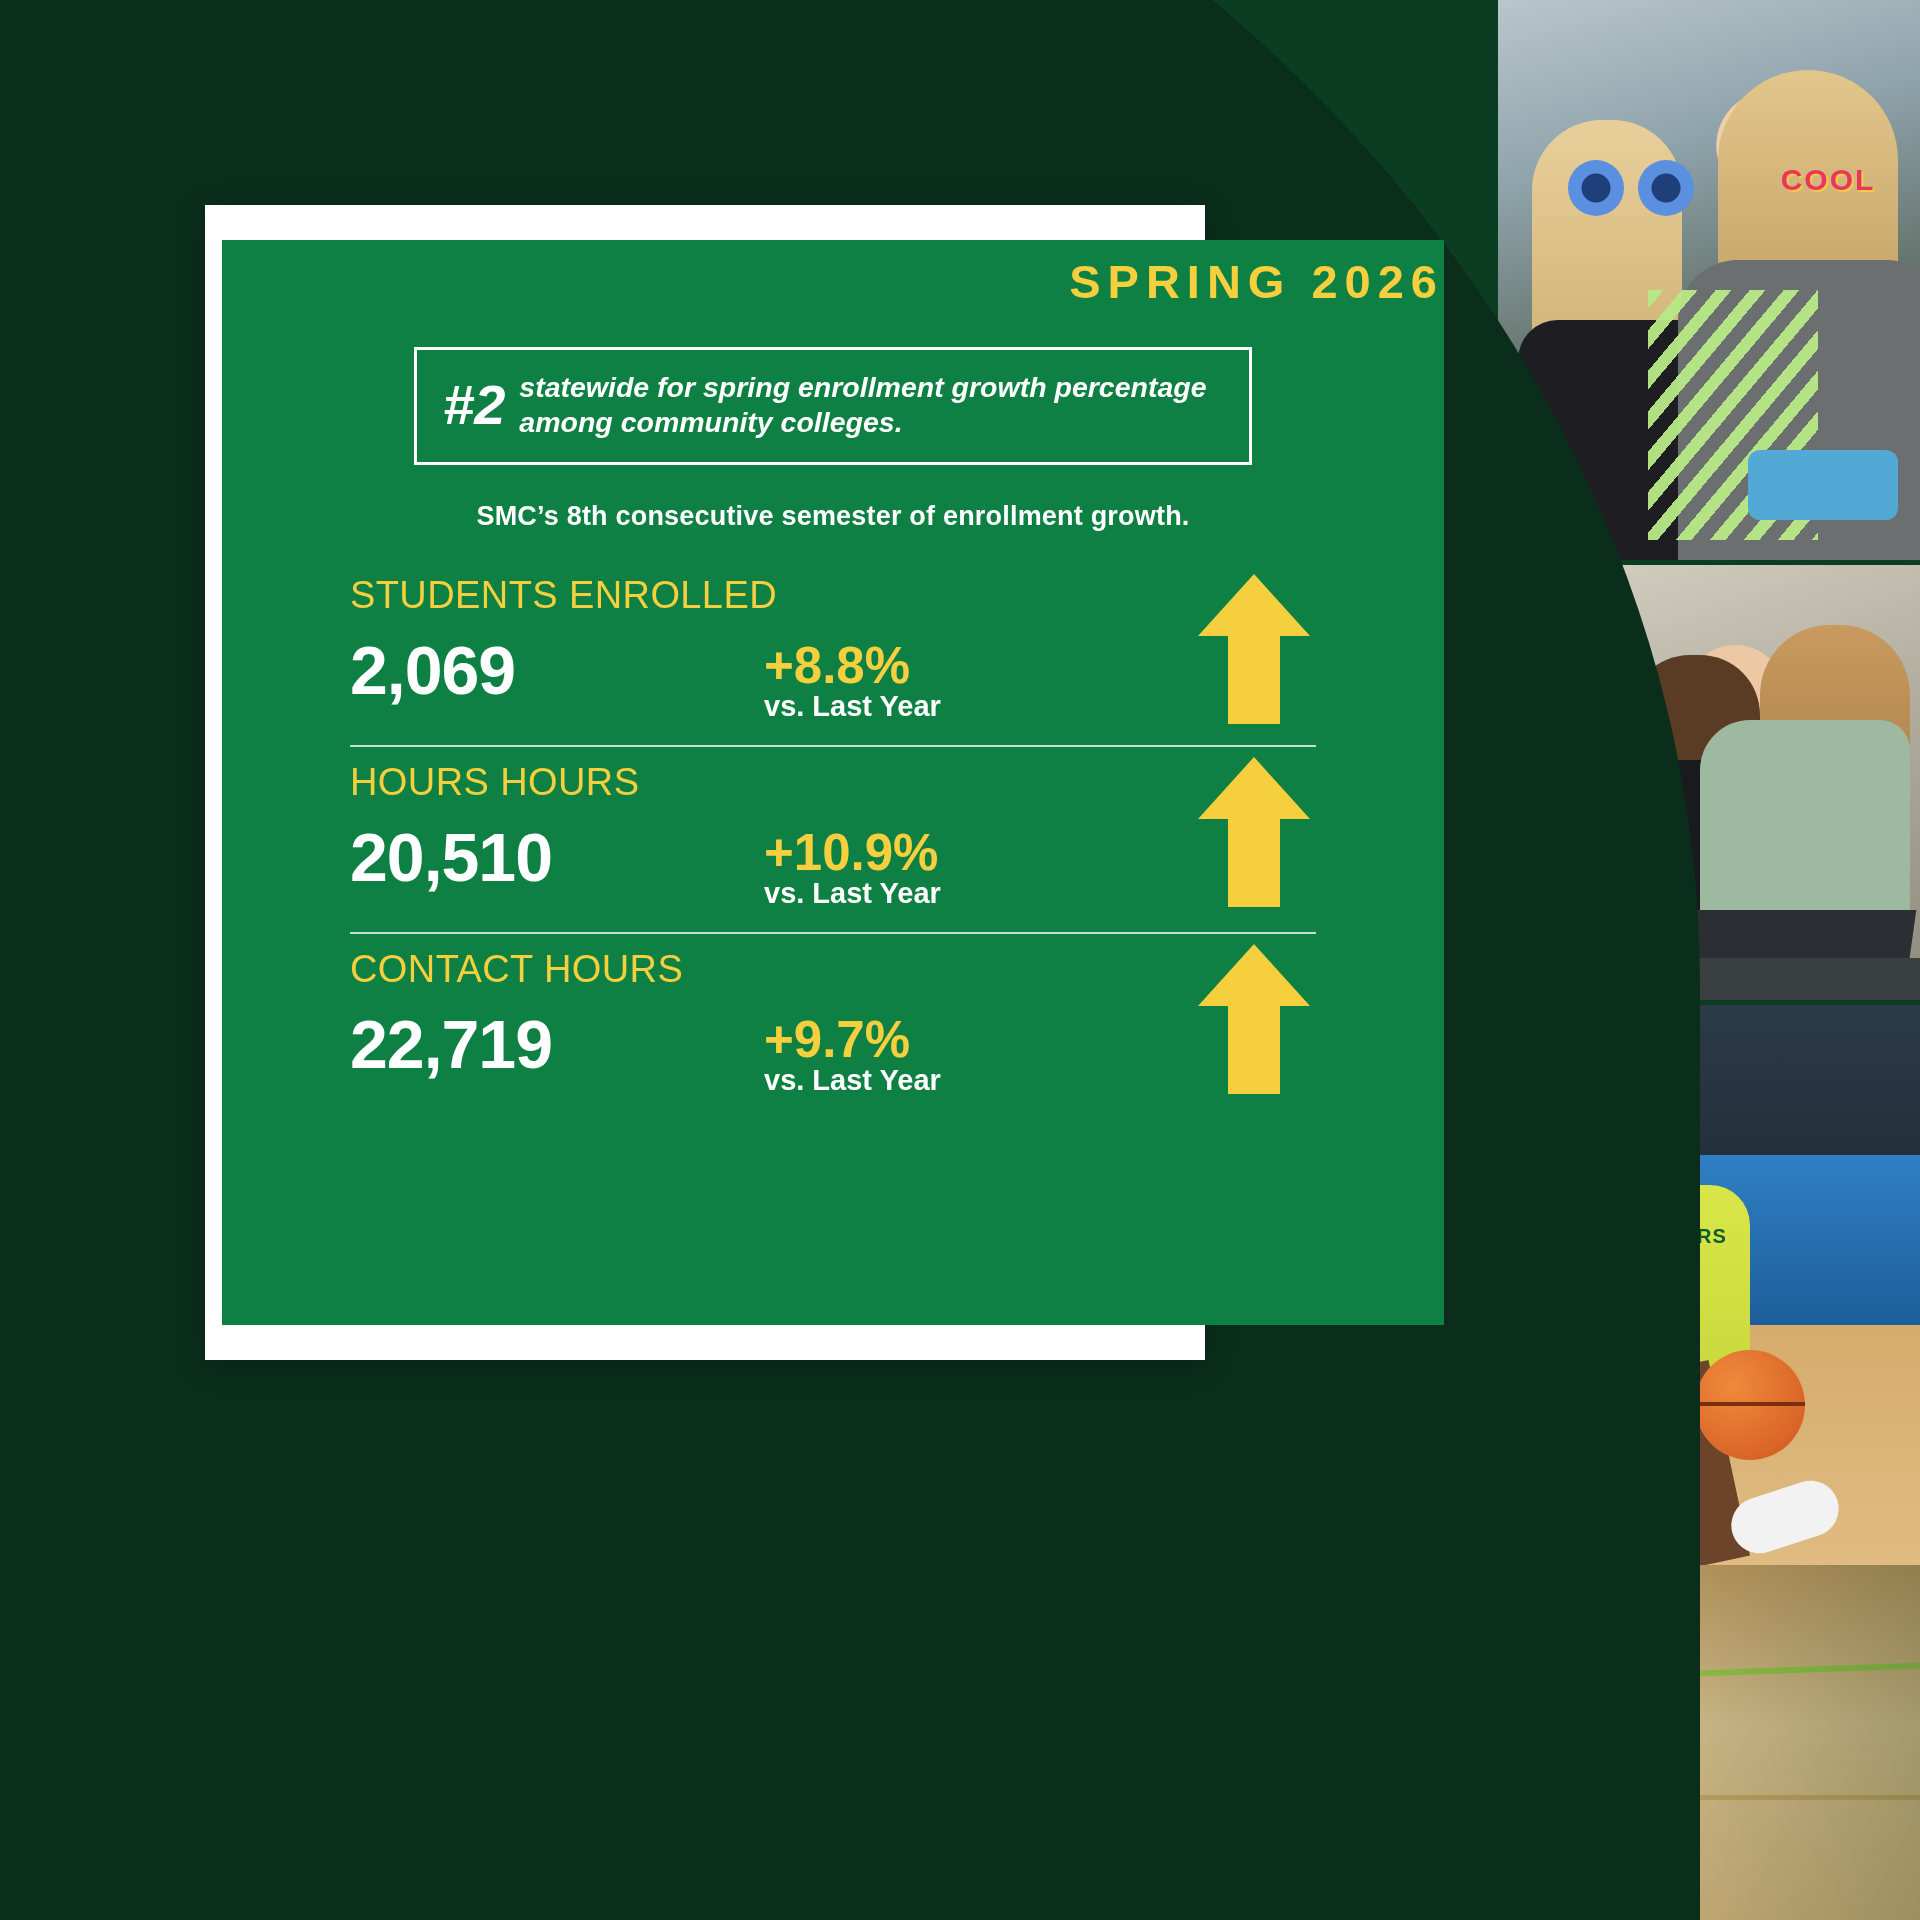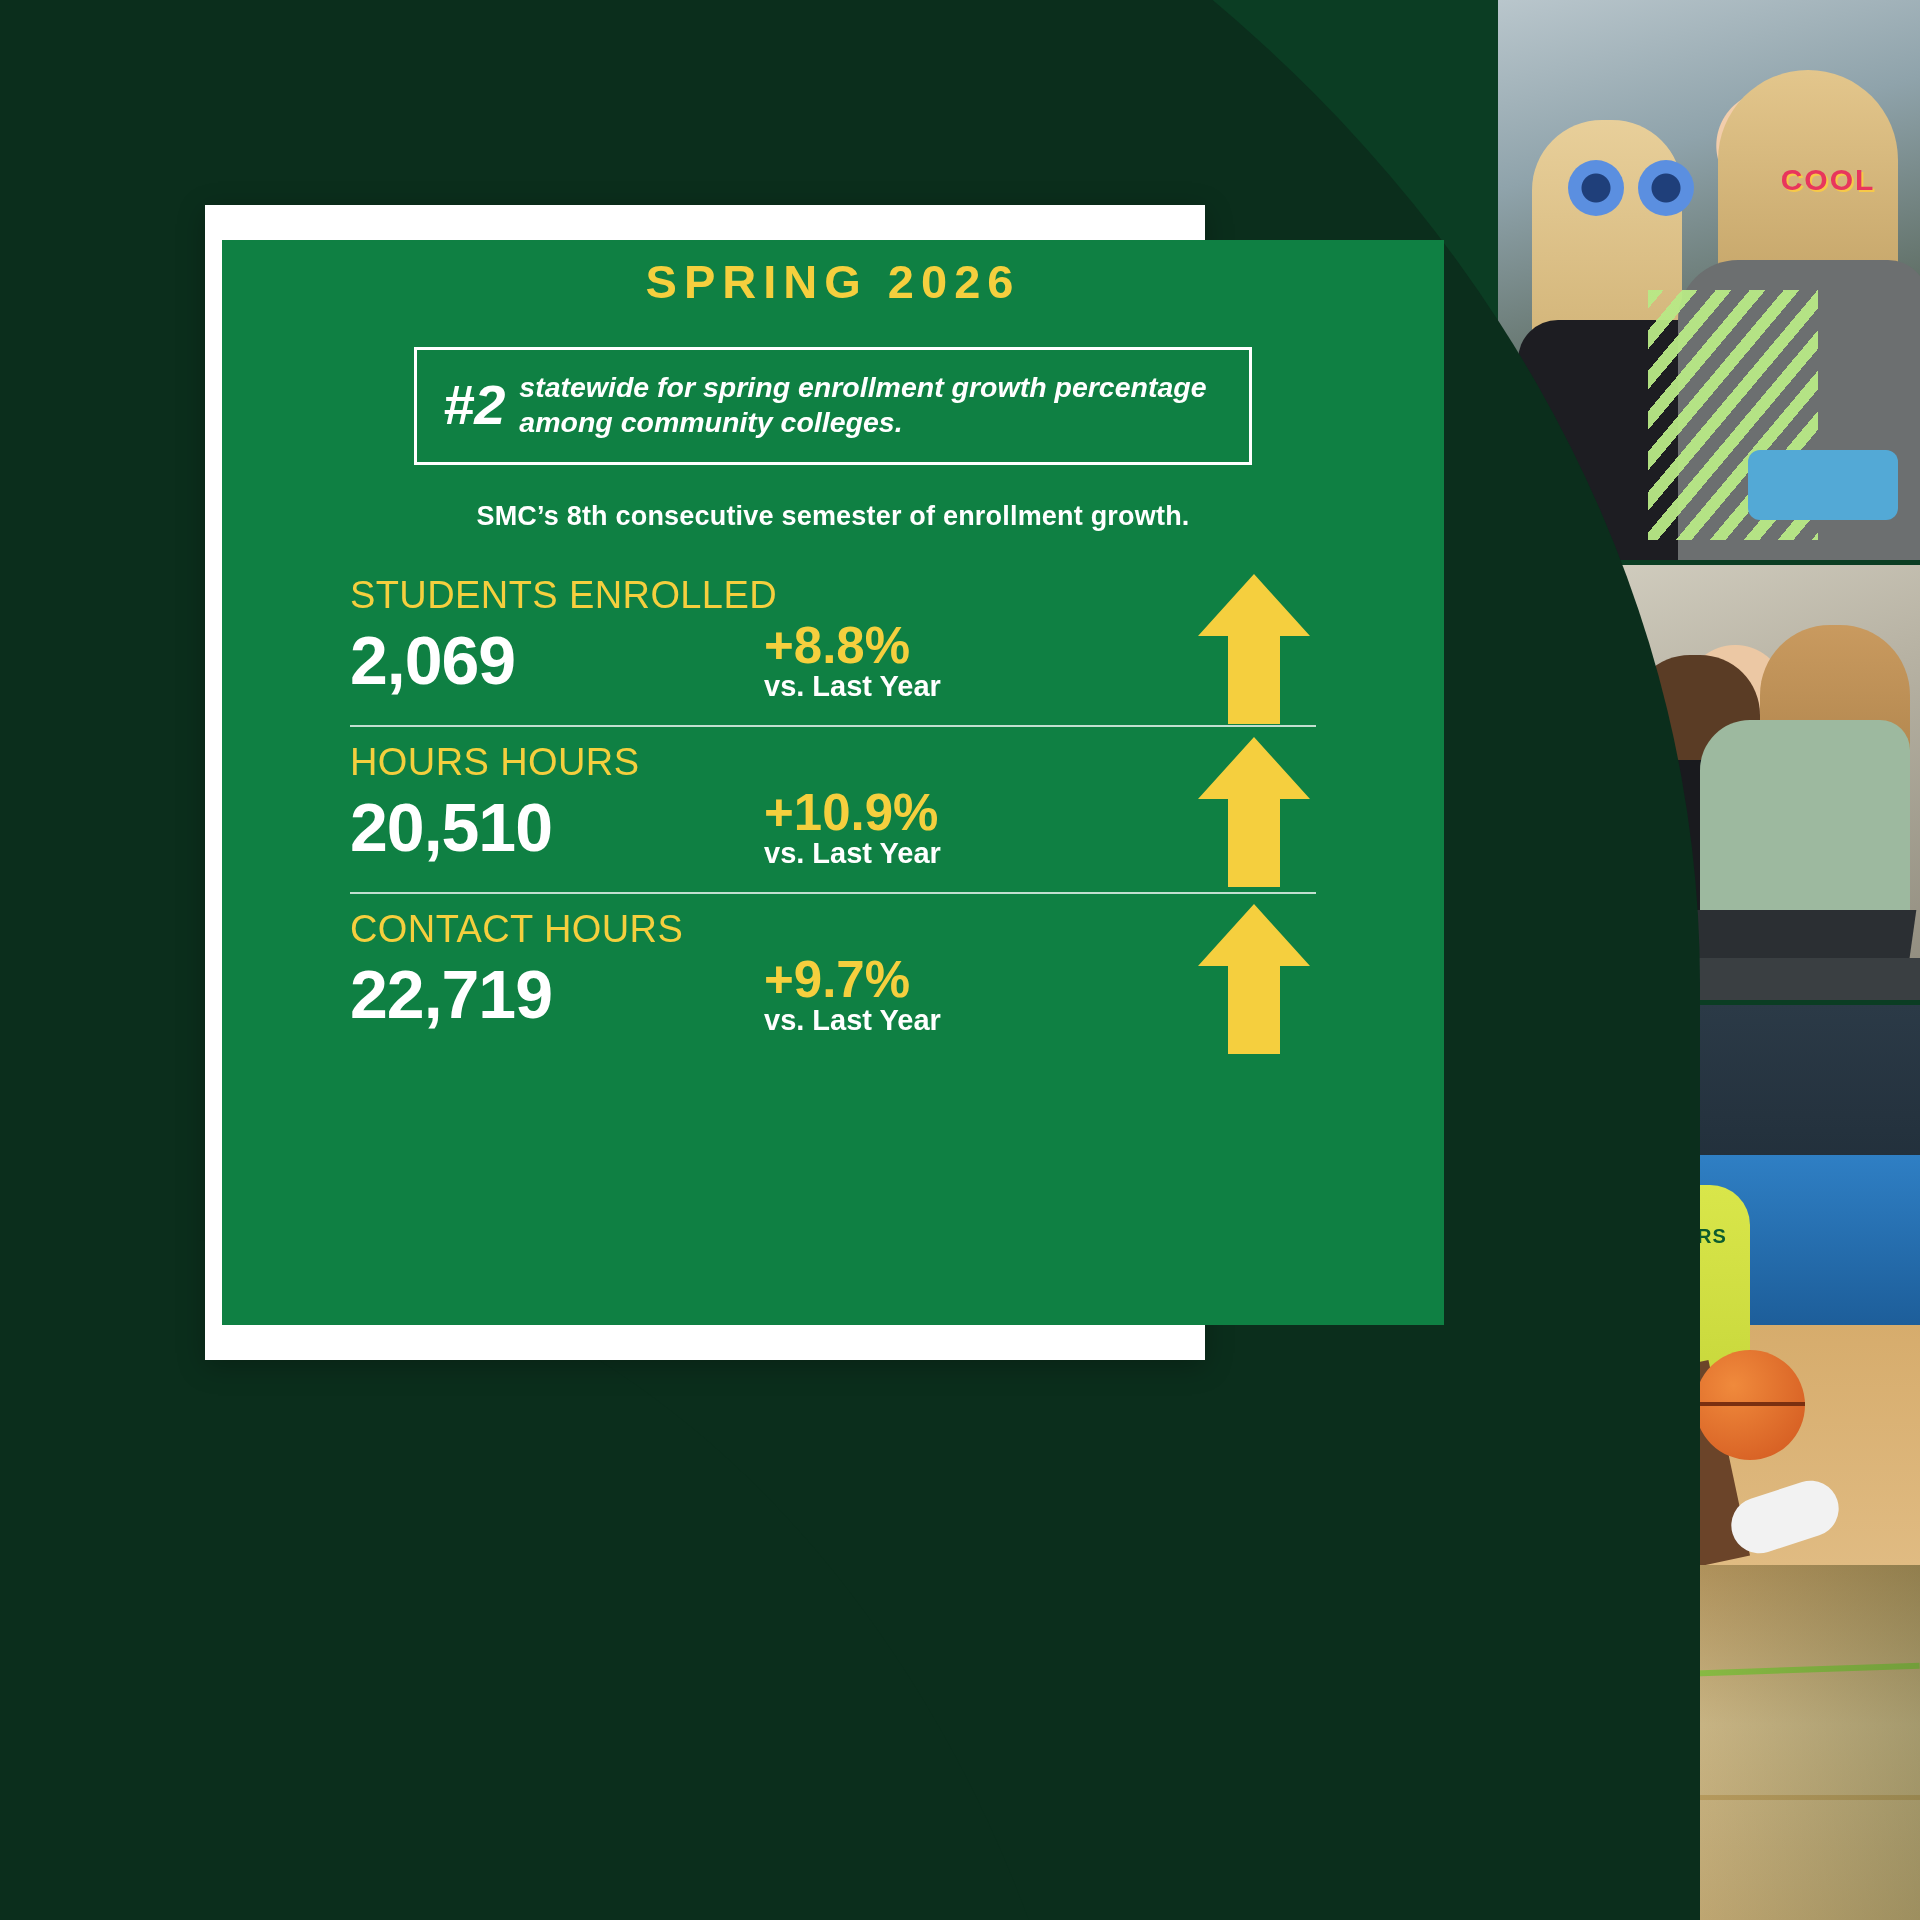--- a/index.html
+++ b/index.html
@@ -185,21 +185,21 @@
   .title {
     text-align: center;
     font-size: 63px;
     font-weight: 800;
     letter-spacing: 0.5px;
     margin: 0;
     padding-top: 118px;
     color: #ffffff;
   }
   .subtitle {
-    text-align: center;
+    text-align: right;
     font-size: 47px;
     font-weight: 800;
     letter-spacing: 7px;
     color: #f5cf3e;
     margin-top: 14px;
   }
 
   .rank-box {
     margin: 38px auto 0 auto;
     width: 838px;
@@ -255,21 +255,21 @@
   .stat-value {
     font-size: 68px;
     font-weight: 800;
     line-height: 1.02;
     letter-spacing: -1px;
     color: #fff;
     min-width: 410px;
   }
   .stat-delta-wrap {
     margin-left: 4px;
-    margin-top: 0;
+    margin-top: 20px;
   }
   .stat-delta {
     color: #f5cf3e;
     font-size: 51px;
     font-weight: 800;
     line-height: 1.04;
   }
   .stat-vs {
     color: #ffffff;
     font-size: 29px;

